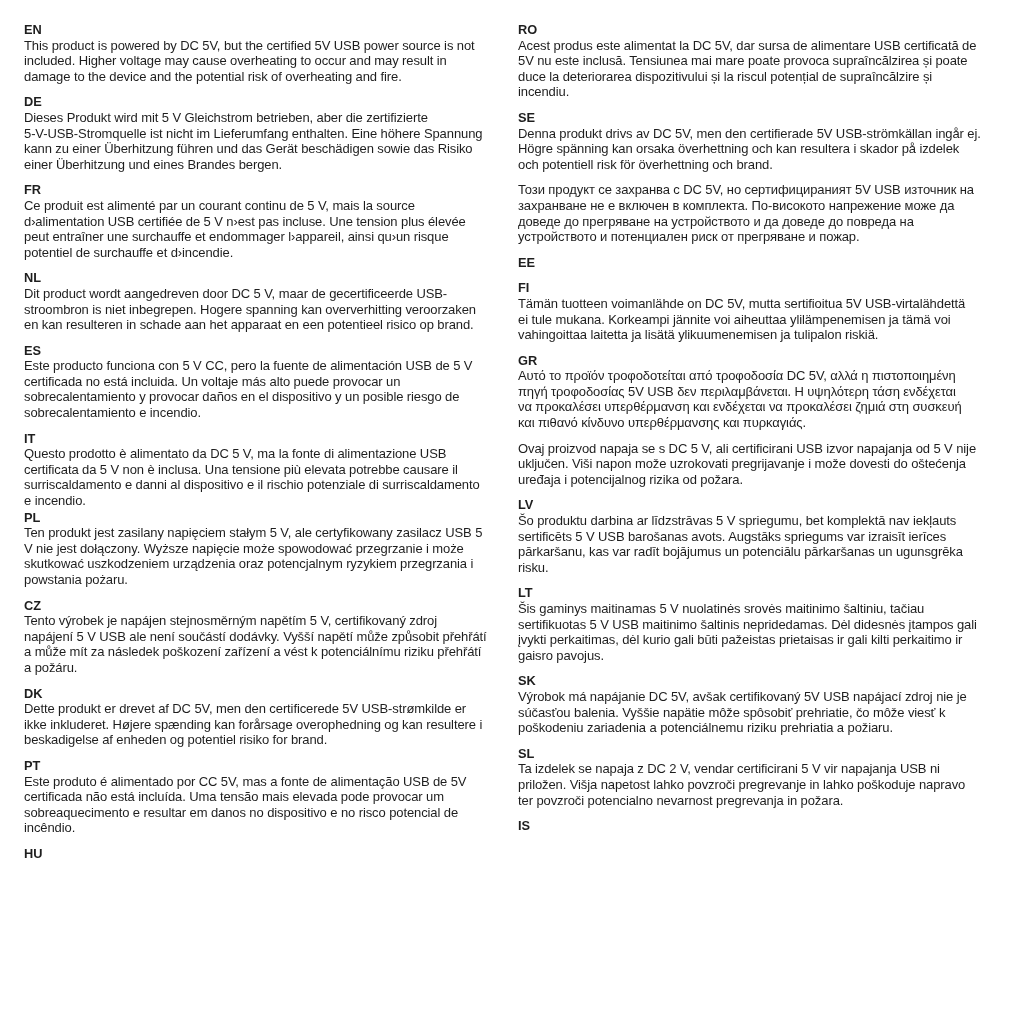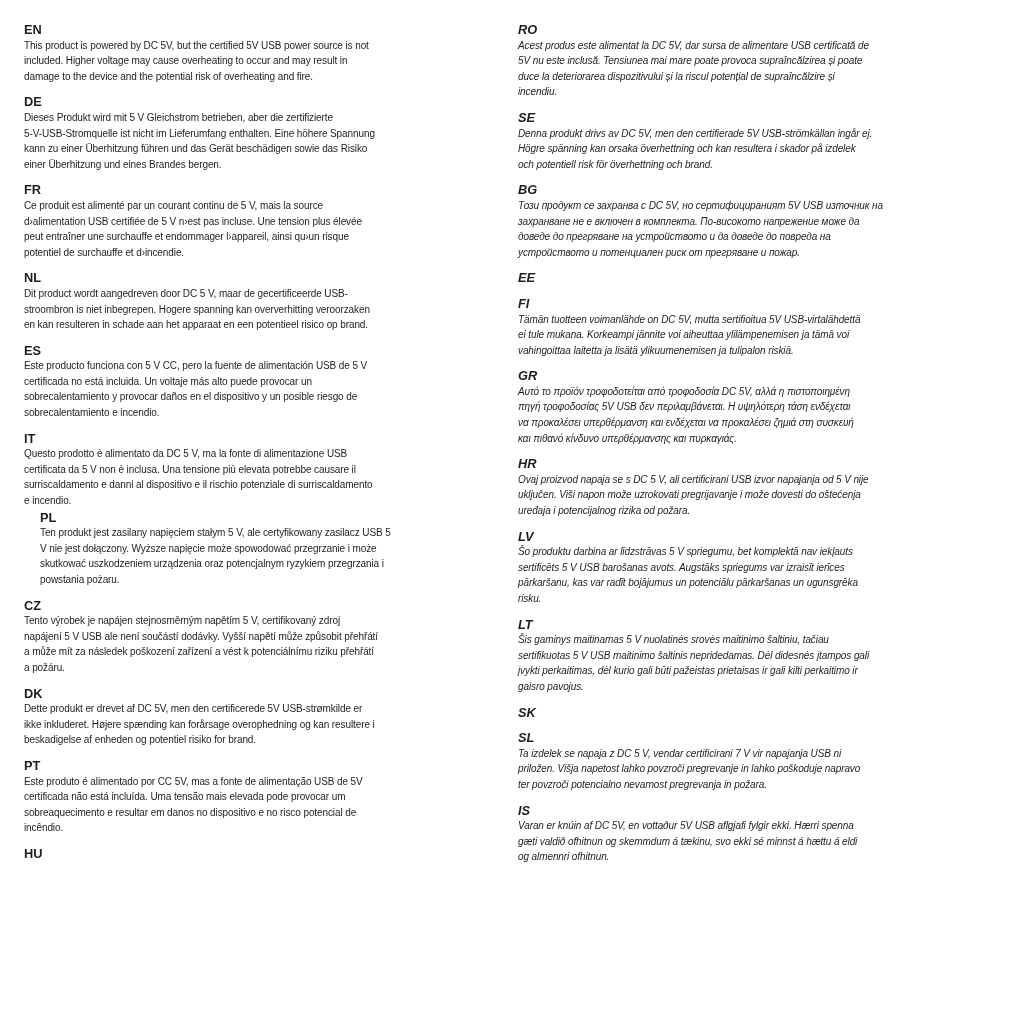--- a/index.html
+++ b/index.html
@@ -12,30 +12,30 @@
     overflow: hidden;
   }
   .doc {
     display: flex;
     box-sizing: border-box;
     padding: 22px 14px 0 24px;
     gap: 12px;
   }
   .col { flex: 0 0 auto; }
   .col-left  { width: 482px; }
-  .col-right { width: 492px; font-style: italic; }
+  .col-right { width: 492px; }
   .section { margin-bottom: 10px; }
-  .section.tight { margin-top: -9px; margin-left: 16px; }
+  .section.tight { margin-top: -9px; }
   .lang {
     font-weight: 700;
     font-size: 12.8px;
     line-height: 15.6px;
   }
   .text {
-    font-size: 10px;
+    font-size: 13px;
     line-height: 15.6px;
     letter-spacing: -0.1px;
     white-space: pre;
   }
 </style>
 </head>
 <body>
 
 <div class="doc">
 
@@ -136,21 +136,20 @@
     </div>
 
     <div class="section">
       <div class="lang">SE</div>
       <div class="text">Denna produkt drivs av DC 5V, men den certifierade 5V USB-strömkällan ingår ej.
 Högre spänning kan orsaka överhettning och kan resultera i skador på izdelek
 och potentiell risk för överhettning och brand.</div>
     </div>
 
     <div class="section">
-      <div class="lang">BG</div>
       <div class="text">Този продукт се захранва с DC 5V, но сертифицираният 5V USB източник на
 захранване не е включен в комплекта. По-високото напрежение може да
 доведе до прегряване на устройството и да доведе до повреда на
 устройството и потенциален риск от прегряване и пожар.</div>
     </div>
 
     <div class="section">
       <div class="lang">EE</div>
     </div>
 
@@ -163,21 +162,20 @@
 
     <div class="section">
       <div class="lang">GR</div>
       <div class="text">Αυτό το προϊόν τροφοδοτείται από τροφοδοσία DC 5V, αλλά η πιστοποιημένη
 πηγή τροφοδοσίας 5V USB δεν περιλαμβάνεται. Η υψηλότερη τάση ενδέχεται
 να προκαλέσει υπερθέρμανση και ενδέχεται να προκαλέσει ζημιά στη συσκευή
 και πιθανό κίνδυνο υπερθέρμανσης και πυρκαγιάς.</div>
     </div>
 
     <div class="section">
-      <div class="lang">HR</div>
       <div class="text">Ovaj proizvod napaja se s DC 5 V, ali certificirani USB izvor napajanja od 5 V nije
 uključen. Viši napon može uzrokovati pregrijavanje i može dovesti do oštećenja
 uređaja i potencijalnog rizika od požara.</div>
     </div>
 
     <div class="section">
       <div class="lang">LV</div>
       <div class="text">Šo produktu darbina ar līdzstrāvas 5 V spriegumu, bet komplektā nav iekļauts
 sertificēts 5 V USB barošanas avots. Augstāks spriegums var izraisīt ierīces
 pārkaršanu, kas var radīt bojājumus un potenciālu pārkaršanas un ugunsgrēka
@@ -187,31 +185,31 @@
     <div class="section">
       <div class="lang">LT</div>
       <div class="text">Šis gaminys maitinamas 5 V nuolatinės srovės maitinimo šaltiniu, tačiau
 sertifikuotas 5 V USB maitinimo šaltinis nepridedamas. Dėl didesnės įtampos gali
 įvykti perkaitimas, dėl kurio gali būti pažeistas prietaisas ir gali kilti perkaitimo ir
 gaisro pavojus.</div>
     </div>
 
     <div class="section">
       <div class="lang">SK</div>
+      <div class="text">Výrobok má napájanie DC 5V, avšak certifikovaný 5V USB napájací zdroj nie je
+súčasťou balenia. Vyššie napätie môže spôsobiť prehriatie, čo môže viesť k
+poškodeniu zariadenia a potenciálnemu riziku prehriatia a požiaru.</div>
     </div>
 
     <div class="section">
       <div class="lang">SL</div>
-      <div class="text">Ta izdelek se napaja z DC 5 V, vendar certificirani 7 V vir napajanja USB ni
+      <div class="text">Ta izdelek se napaja z DC 2 V, vendar certificirani 5 V vir napajanja USB ni
 priložen. Višja napetost lahko povzroči pregrevanje in lahko poškoduje napravo
 ter povzroči potencialno nevarnost pregrevanja in požara.</div>
     </div>
 
     <div class="section">
       <div class="lang">IS</div>
-      <div class="text">Varan er knúin af DC 5V, en vottaður 5V USB aflgjafi fylgir ekki. Hærri spenna
-gæti valdið ofhitnun og skemmdum á tækinu, svo ekki sé minnst á hættu á eldi
-og almennri ofhitnun.</div>
     </div>
 
   </div>
 
 </div>
 
 </body></html>

